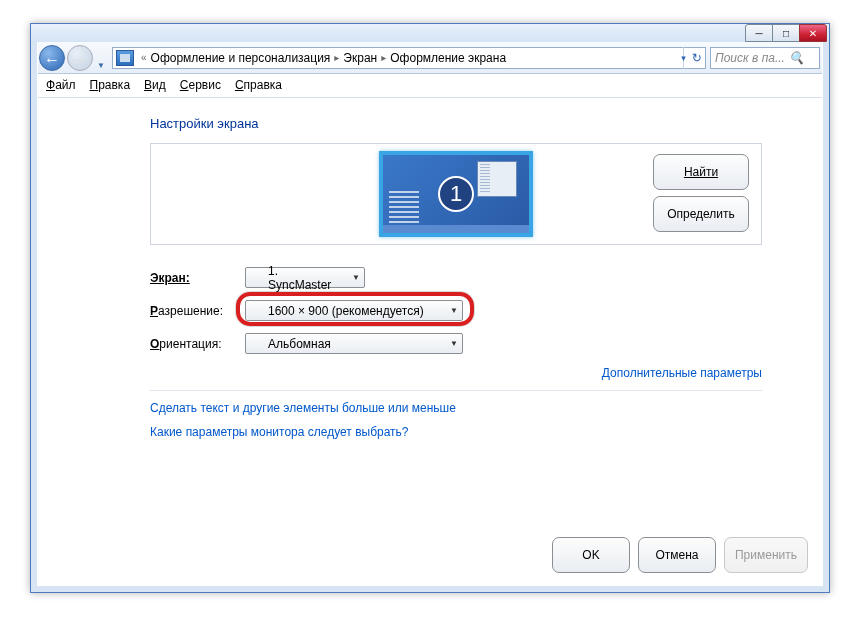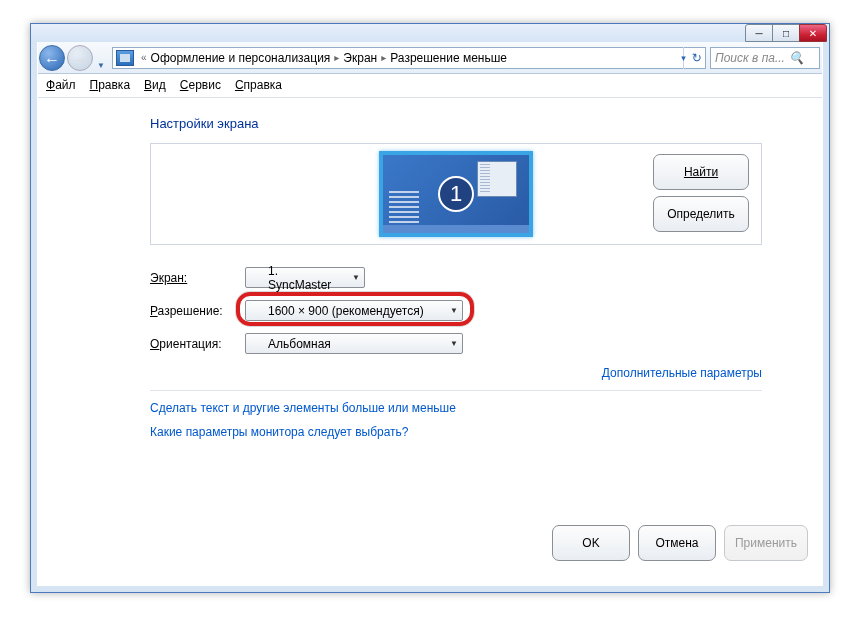--- a/index.html
+++ b/index.html
@@ -92,21 +92,21 @@
 .sidebtns { position:absolute; right:12px; top:10px; display:flex; flex-direction:column; gap:6px; }
 .btn {
   min-width: 96px; height: 36px; font-size:12px; padding: 0 10px;
   background: linear-gradient(#fdfdfd, #e9edf2); border:1px solid #8a8f96;
   border-radius: 7px; cursor:default; display:flex; align-items:center; justify-content:center;
 }
 .btn.dis { color:#9a9a9a; border-color:#c5c8cc; background:linear-gradient(#f8f8f8,#f0f0f0); }
 
 .formrow { display:flex; align-items:center; margin-bottom: 12px; font-size:12px; }
 .formlabel { width: 95px; }
-.formlabel .ul { text-decoration: underline; }
+.formlabel .ul { text-decoration: underline; font-weight: bold; }
 .dropdown {
   height: 21px; border:1px solid #8a8f96; background: linear-gradient(#fdfdfd,#e9edf2);
   border-radius:2px; display:flex; align-items:center; padding: 0 4px 0 22px;
   font-size:12px; cursor:default; position:relative;
 }
 .dropdown .arrow { margin-left:auto; font-size:8px; color:#333; padding-left:8px; }
 .dd-sm { width: 120px; }
 .dd-lg { width: 218px; }
 
 .highlight-ring {
@@ -115,21 +115,21 @@
   pointer-events:none;
 }
 
 .linkrow { font-size:12px; margin: 10px 0; }
 .linkrow.right { text-align:right; }
 .link { color:#0058cc; cursor:pointer; }
 
 hr.sep { border:none; border-top:1px solid #dfe4ea; margin: 6px 0 10px; }
 
 .footerbtns {
-  position:absolute; right: 14px; bottom: 24px; display:flex; gap:8px;
+  position:absolute; right: 14px; bottom: 12px; display:flex; gap:8px;
 }
 .footerbtns .btn { min-width: 78px; }
 </style>
 </head>
 <body>
 
 <div class="window">
 
   <div class="titlebar">
     <div class="winbtns">
@@ -156,21 +156,21 @@
 
     <div class="addrbar">
       <div class="addricon">
           <div class="addricon-inner"></div>
         </div>
       <span class="chev">«</span>
       <span class="addr-seg">Оформление и персонализация</span>
       <span class="chev">▸</span>
       <span class="addr-seg">Экран</span>
       <span class="chev">▸</span>
-      <span class="addr-seg">Разрешение меньше</span>
+      <span class="addr-seg">Оформление экрана</span>
       <div class="addrrefresh" style="margin-left:auto">
         <span style="font-size:9px;margin-right:6px;">▾</span>
         <span>↻</span>
       </div>
     </div>
 
     <div class="searchbox">
       <span>Поиск в па...</span>
       <span class="searchicon">🔍</span>
     </div>

